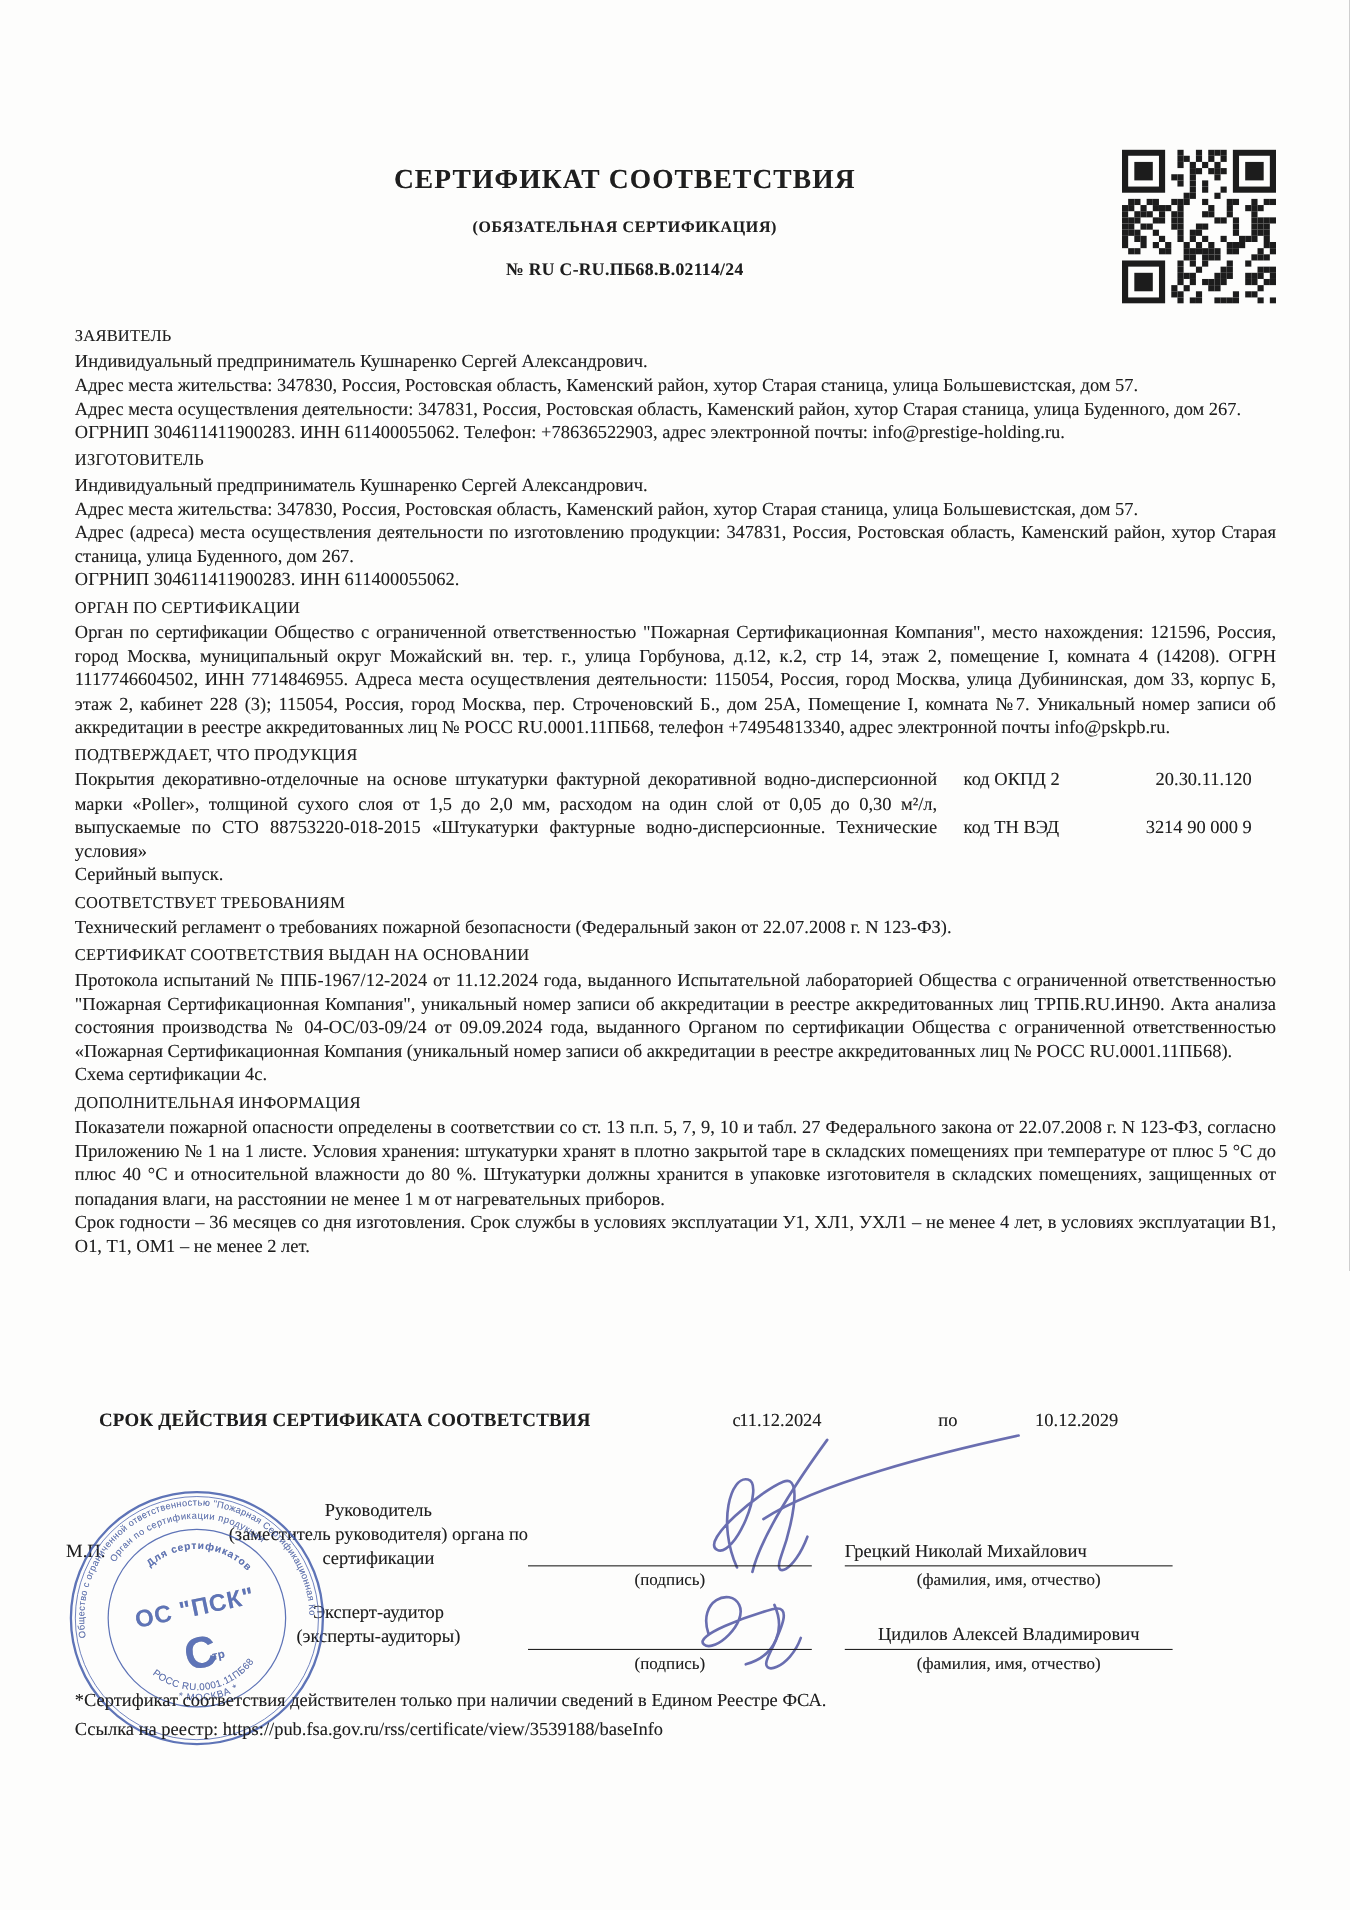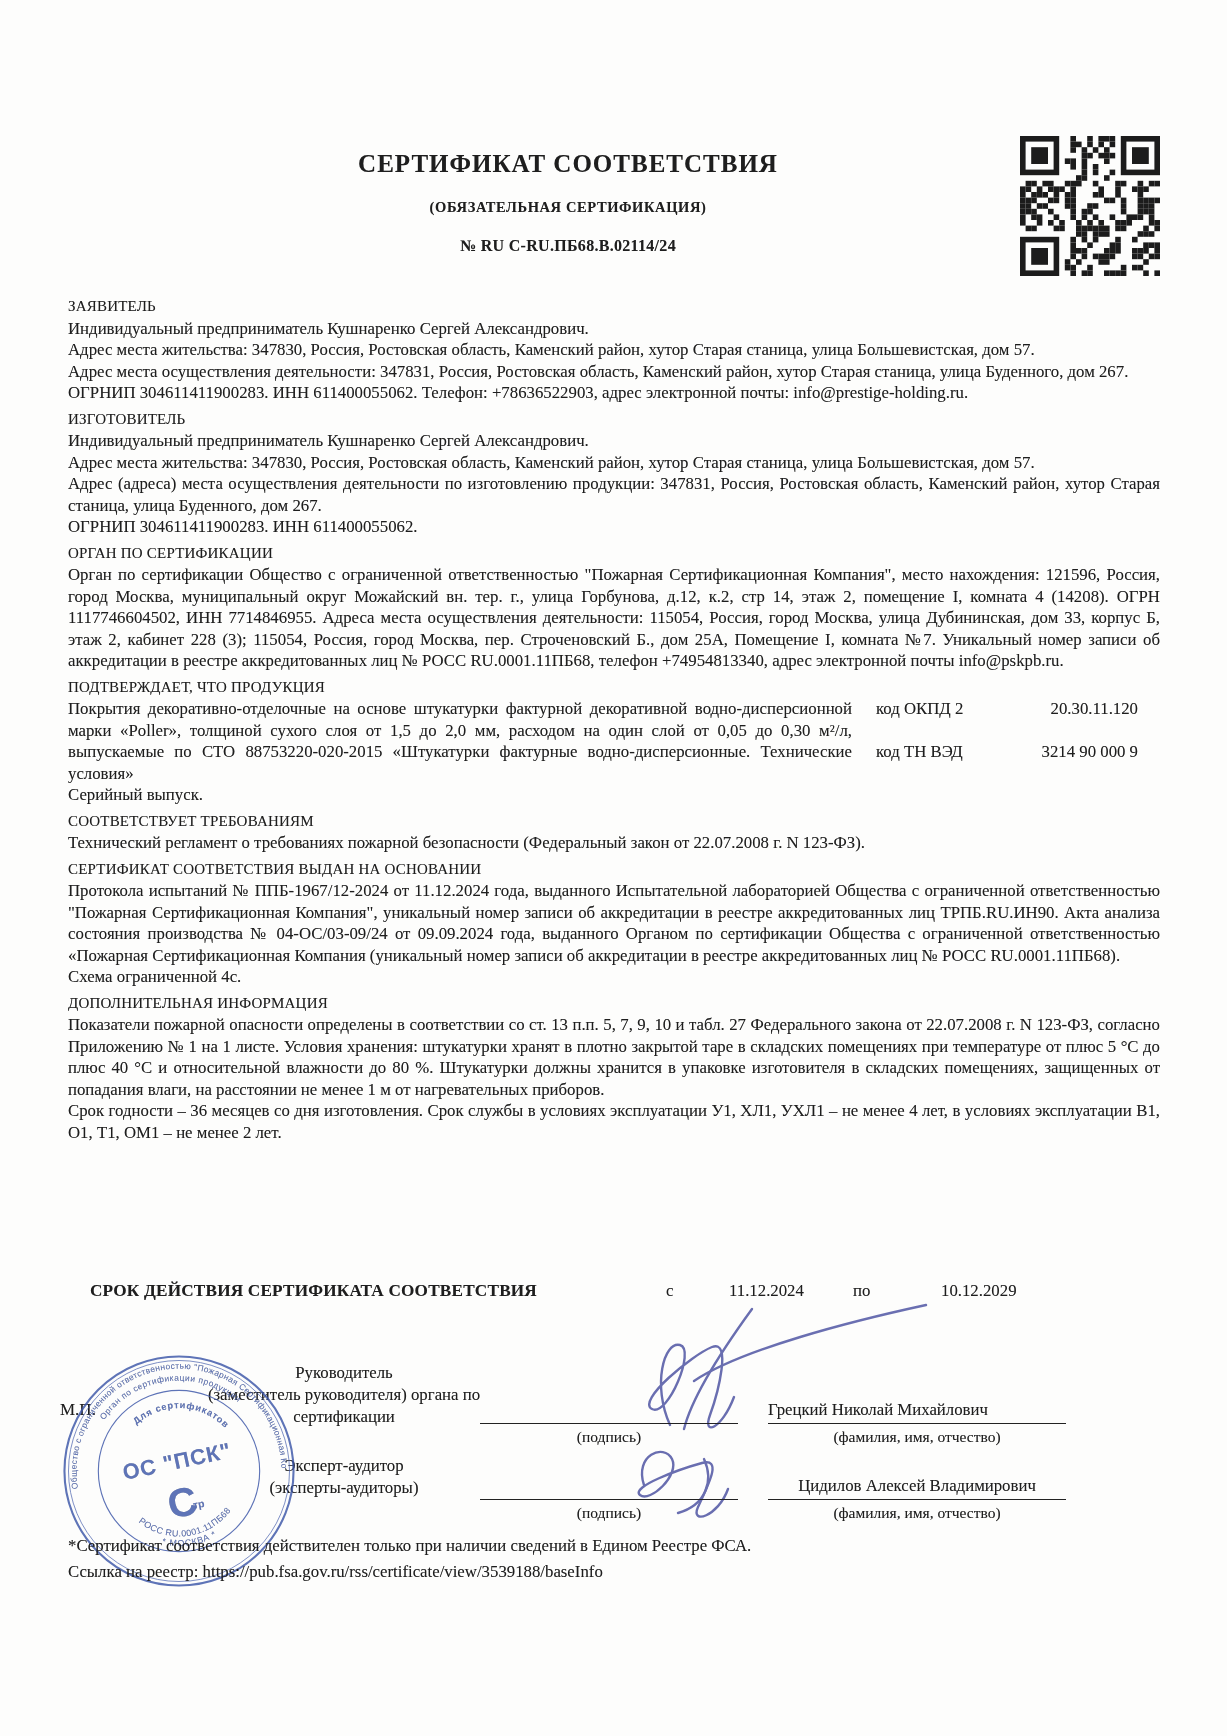--- a/index.html
+++ b/index.html
@@ -24,21 +24,21 @@
   
   .product-grid{position:relative;}
   .product-left{width:784px;}
   .codes{position:absolute;left:808px;top:0;width:262px;font-size:16.8px;line-height:21.5px;}
   .code-row{display:flex;justify-content:space-between;}
   .code-row.tnved{margin-top:21.5px;}
   
   .validity{position:absolute;top:1281px;left:0;width:1227px;height:22px;font-size:16.8px;}
   .validity .lbl{position:absolute;left:90px;font-weight:700;font-size:17.2px;letter-spacing:.2px;}
   .validity .from-l{position:absolute;left:666px;}
-  .validity .from-d{position:absolute;left:729px;}
+  .validity .from-d{position:absolute;left:672px;}
   .validity .to-l{position:absolute;left:853px;}
   .validity .to-d{position:absolute;left:941px;}
   
   .sig-area{position:absolute;left:0;top:0;width:1227px;height:1736px;pointer-events:none;font-size:16.8px;}
   .mp{position:absolute;left:60px;top:1400px;font-size:17px;}
   .role{position:absolute;left:138px;width:412px;text-align:center;line-height:22px;}
   .role1{top:1362px;} .role2{top:1455px;}
   .sline{position:absolute;border-top:1.6px solid #222;height:0;}
   .sline1{left:480px;top:1423px;width:258px;}
   .sline2{left:480px;top:1499px;width:258px;}
@@ -311,21 +311,21 @@
 
     <section class="sec">
       <h2>ОРГАН ПО СЕРТИФИКАЦИИ</h2>
       <p>Орган по сертификации Общество с ограниченной ответственностью "Пожарная Сертификационная Компания", место нахождения: 121596, Россия, город Москва, муниципальный округ Можайский вн. тер. г., улица Горбунова, д.12, к.2, стр 14, этаж 2, помещение I, комната 4 (14208). ОГРН 1117746604502, ИНН 7714846955. Адреса места осуществления деятельности: 115054, Россия, город Москва, улица Дубининская, дом 33, корпус Б, этаж 2, кабинет 228 (3); 115054, Россия, город Москва, пер. Строченовский Б., дом 25А, Помещение I, комната №7. Уникальный номер записи об аккредитации в реестре аккредитованных лиц № РОСС RU.0001.11ПБ68, телефон +74954813340, адрес электронной почты info@pskpb.ru.</p>
     </section>
 
     <section class="sec">
       <h2>ПОДТВЕРЖДАЕТ, ЧТО ПРОДУКЦИЯ</h2>
       <div class="product-grid">
         <div class="product-left">
-          <p>Покрытия декоративно-отделочные на основе штукатурки фактурной декоративной водно-дисперсионной марки «Poller», толщиной сухого слоя от 1,5 до 2,0 мм, расходом на один слой от 0,05 до 0,30 м²/л, выпускаемые по СТО 88753220-020-2015 «Штукатурки фактурные водно-дисперсионные. Технические условия»</p>
+          <p>Покрытия декоративно-отделочные на основе штукатурки фактурной декоративной водно-дисперсионной марки «Poller», толщиной сухого слоя от 1,5 до 2,0 мм, расходом на один слой от 0,05 до 0,30 м²/л, выпускаемые по СТО 88753220-018-2015 «Штукатурки фактурные водно-дисперсионные. Технические условия»</p>
           <p class="nj">Серийный выпуск.</p>
         </div>
         <div class="codes">
           <div class="code-row">
             <span>код ОКПД 2</span>
             <span>20.30.11.120</span>
           </div>
           <div class="code-row tnved">
             <span>код ТН ВЭД</span>
             <span>3214 90 000 9</span>
@@ -335,21 +335,21 @@
     </section>
 
     <section class="sec">
       <h2>СООТВЕТСТВУЕТ ТРЕБОВАНИЯМ</h2>
       <p>Технический регламент о требованиях пожарной безопасности (Федеральный закон от 22.07.2008 г. N 123-ФЗ).</p>
     </section>
 
     <section class="sec">
       <h2>СЕРТИФИКАТ СООТВЕТСТВИЯ ВЫДАН НА ОСНОВАНИИ</h2>
       <p>Протокола испытаний № ППБ-1967/12-2024 от 11.12.2024 года, выданного Испытательной лабораторией Общества с ограниченной ответственностью "Пожарная Сертификационная Компания", уникальный номер записи об аккредитации в реестре аккредитованных лиц ТРПБ.RU.ИН90. Акта анализа состояния производства № 04-ОС/03-09/24 от 09.09.2024 года, выданного Органом по сертификации Общества с ограниченной ответственностью «Пожарная Сертификационная Компания (уникальный номер записи об аккредитации в реестре аккредитованных лиц № РОСС RU.0001.11ПБ68).</p>
-      <p class="nj">Схема ограниченной 4с.</p>
+      <p class="nj">Схема сертификации 4с.</p>
     </section>
 
     <section class="sec">
       <h2>ДОПОЛНИТЕЛЬНАЯ ИНФОРМАЦИЯ</h2>
       <p>Показатели пожарной опасности определены в соответствии со ст. 13 п.п. 5, 7, 9, 10 и табл. 27 Федерального закона от 22.07.2008 г. N 123-ФЗ, согласно Приложению № 1 на 1 листе. Условия хранения: штукатурки хранят в плотно закрытой таре в складских помещениях при температуре от плюс 5 °С до плюс 40 °С и относительной влажности до 80 %. Штукатурки должны хранится в упаковке изготовителя в складских помещениях, защищенных от попадания влаги, на расстоянии не менее 1 м от нагревательных приборов.</p>
       <p>Срок годности – 36 месяцев со дня изготовления. Срок службы в условиях эксплуатации У1, ХЛ1, УХЛ1 – не менее 4 лет, в условиях эксплуатации В1, О1, Т1, ОМ1 – не менее 2 лет.</p>
     </section>
 
   </div>
 

